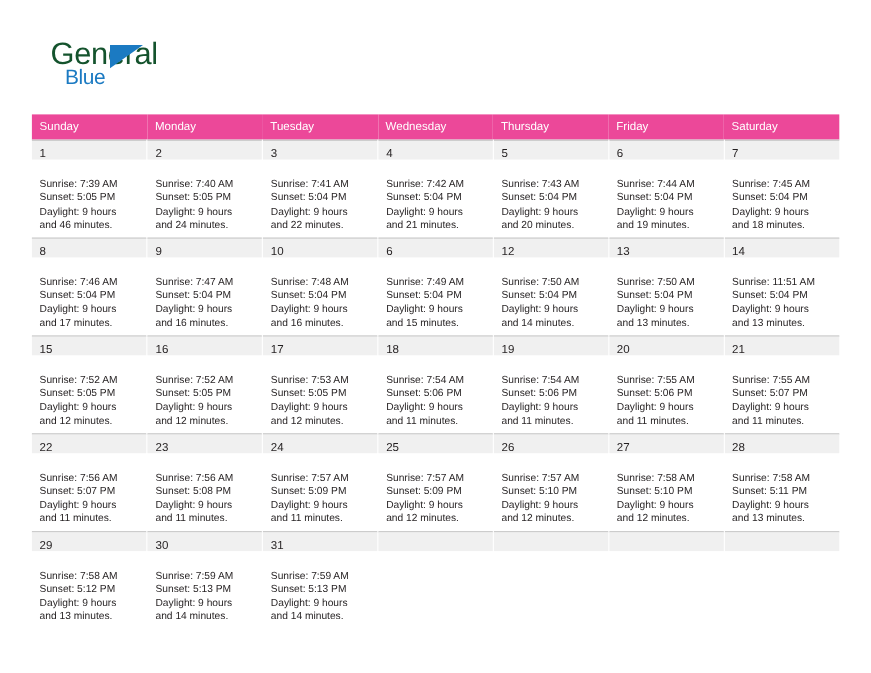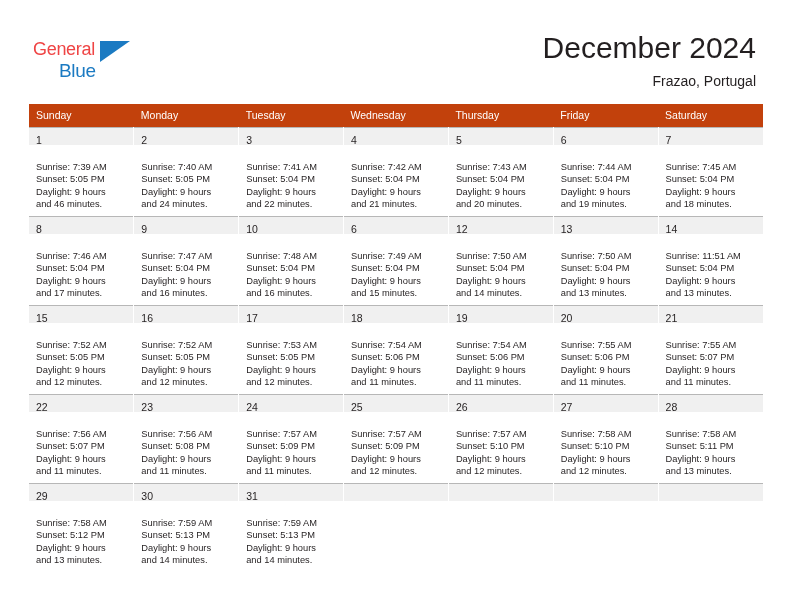--- a/index.html
+++ b/index.html
@@ -31,25 +31,25 @@
   }
   .logo {
     position: absolute;
     left: 33px;
     top: 36px;
     width: 130px;
     height: 48px;
   }
   .logo-general {
     position: absolute;
-    left: 0;
+    left: 13px;
     top: 0;
-    font-size: 18px;
+    font-size: 28px;
     letter-spacing: -0.3px;
-    color: #ef4444;
+    color: #14532d;
     line-height: 26px;
     white-space: nowrap;
   }
   .logo-triangle {
     position: absolute;
     left: 67px;
     top: 5px;
     width: 0;
     height: 0;
     border-left: 30px solid #1b7ac2;
@@ -89,21 +89,21 @@
   
   .calendar {
     position: absolute;
     left: 29px;
     top: 104px;
     width: 734px;
     border-collapse: collapse;
     table-layout: fixed;
   }
   .calendar th {
-    background: #c2410c;
+    background: #ec4899;
     color: #ffffff;
     font-size: 10.5px;
     font-weight: normal;
     text-align: left;
     padding: 5px 0 5px 7px;
     line-height: 13px;
     height: 12px;
   }
   .calendar td {
     vertical-align: top;
@@ -152,24 +152,20 @@
 <div class="page">
 
   <div class="header">
 
     <div class="logo">
       <span class="logo-general">General</span>
       <span class="logo-triangle"></span>
       <span class="logo-blue">Blue</span>
     </div>
 
-    <div class="title-block">
-      <div class="cal-title">December 2024</div>
-      <div class="cal-subtitle">Frazao, Portugal</div>
-    </div>
 
   </div>
 
   <table class="calendar">
     <thead>
       <tr id="weekday-row">
           <th>Sunday</th>
           <th>Monday</th>
           <th>Tuesday</th>
           <th>Wednesday</th>

